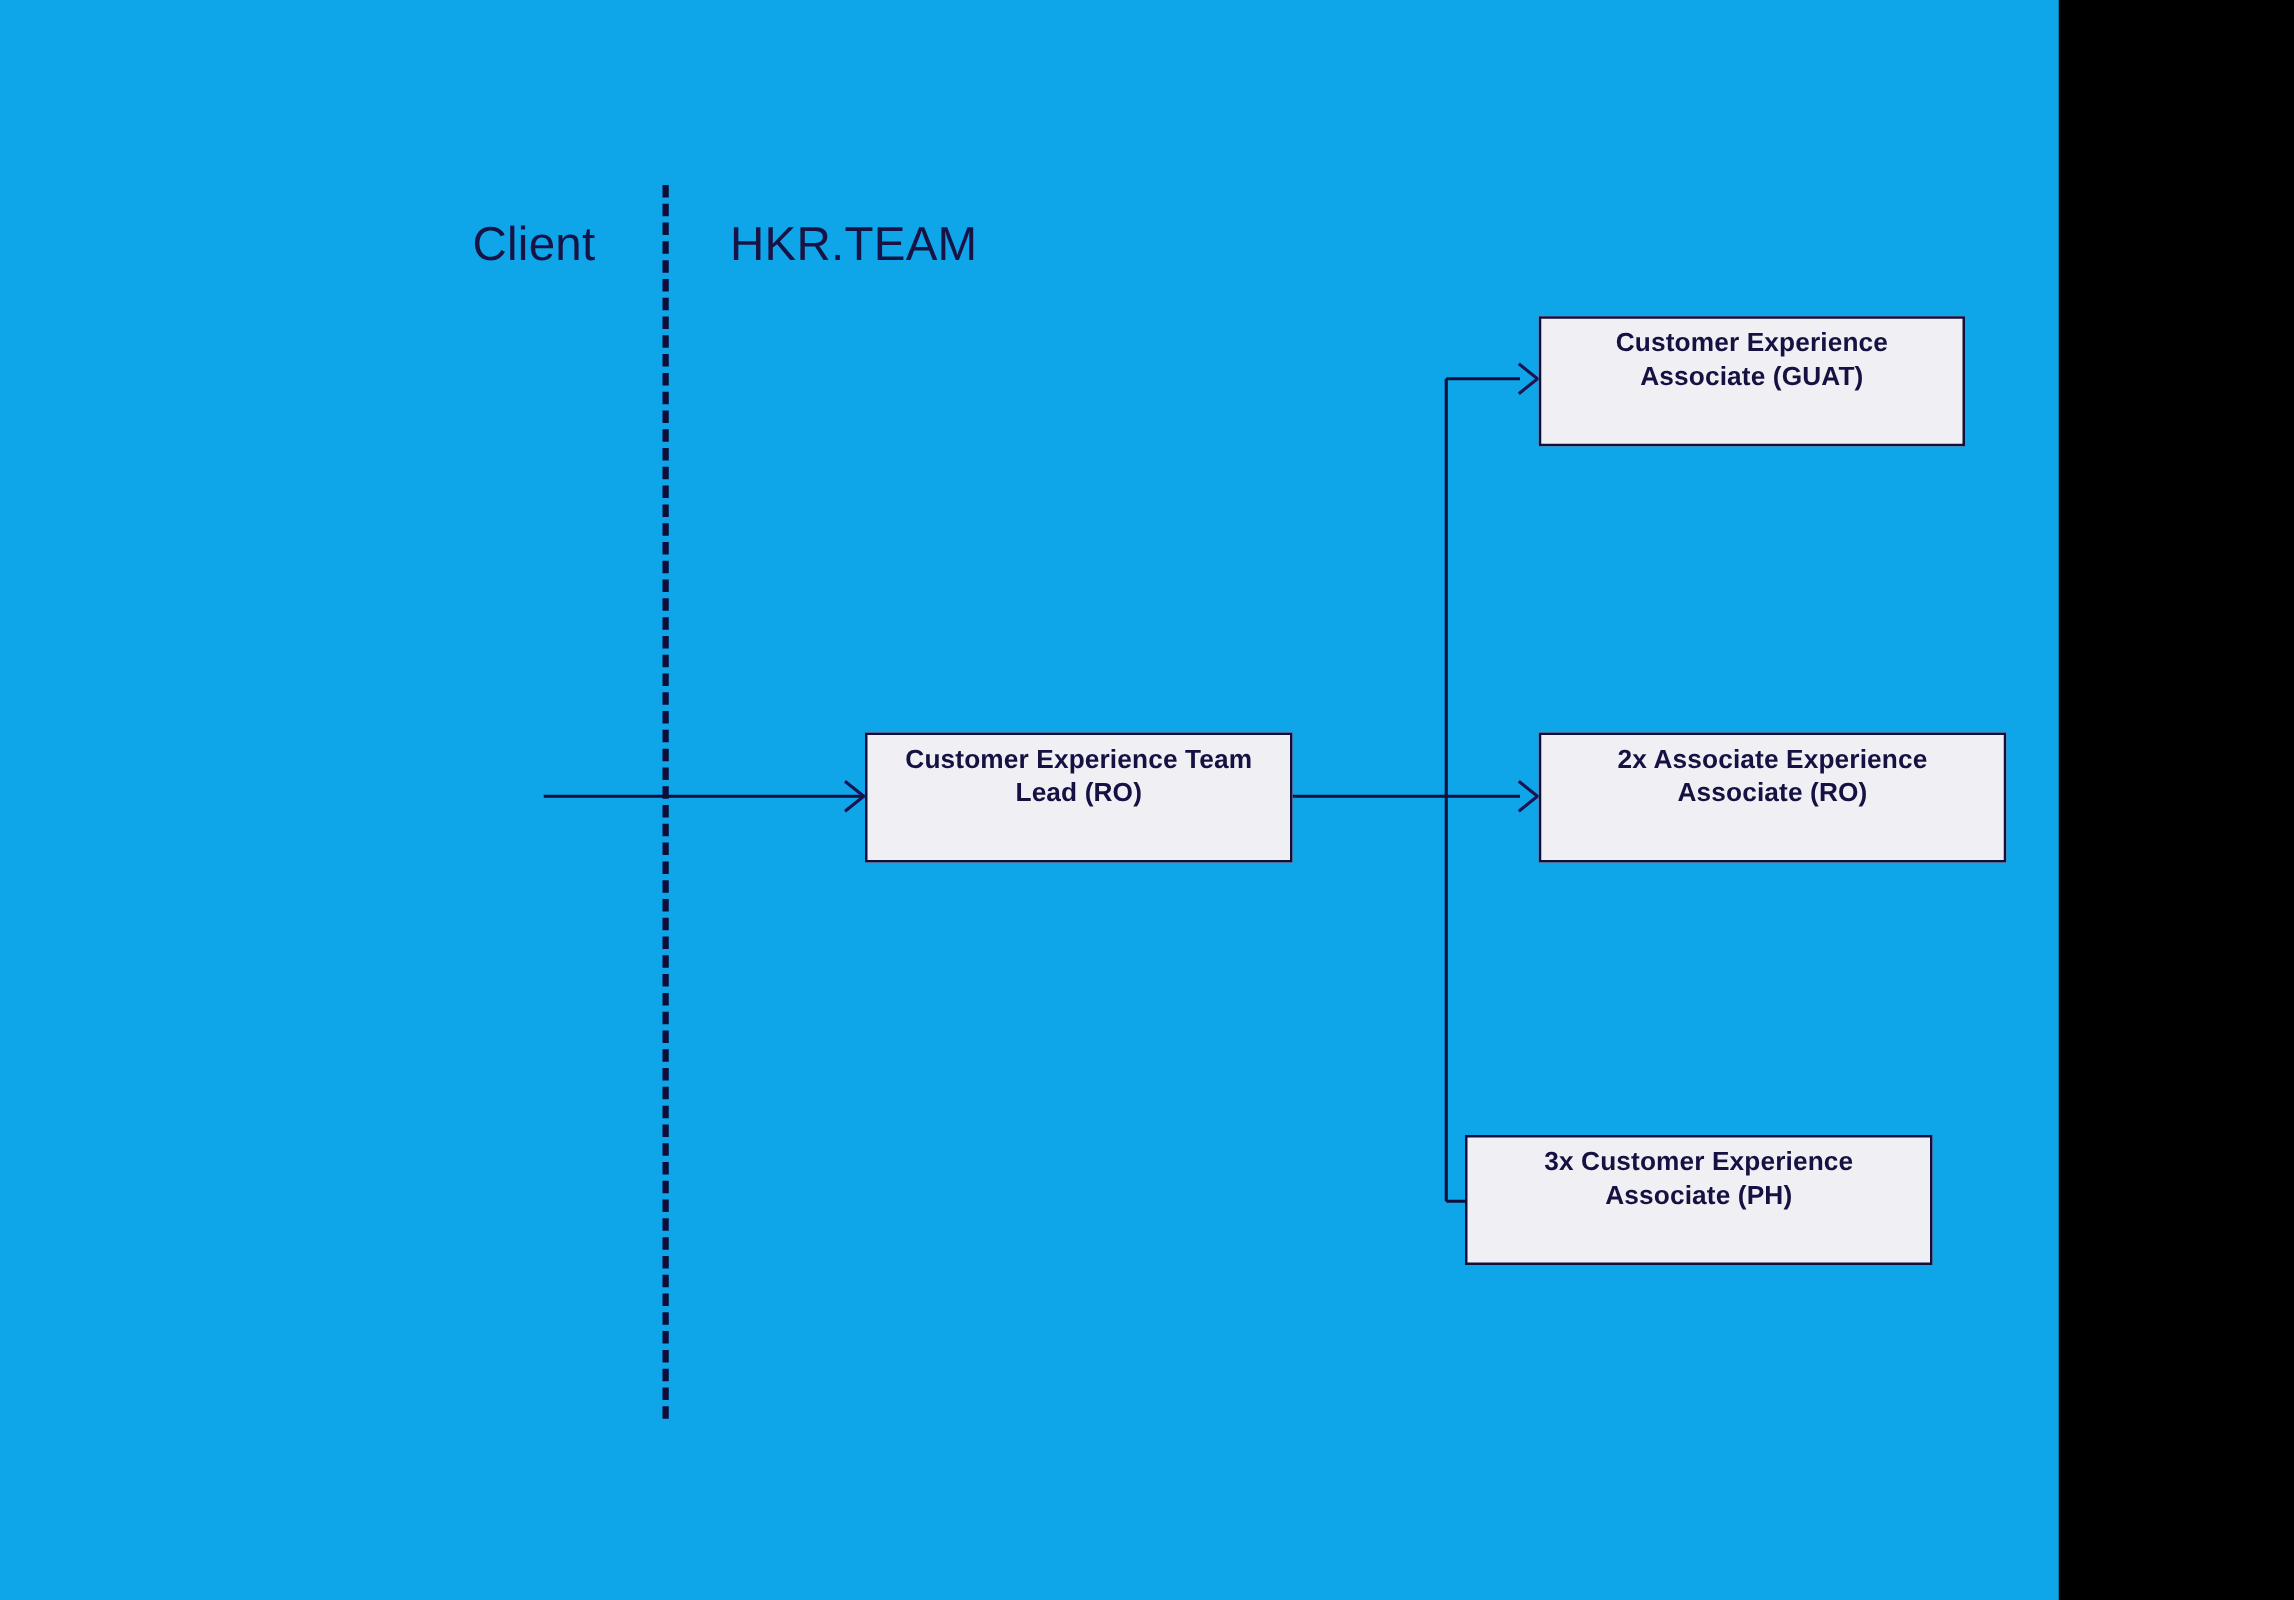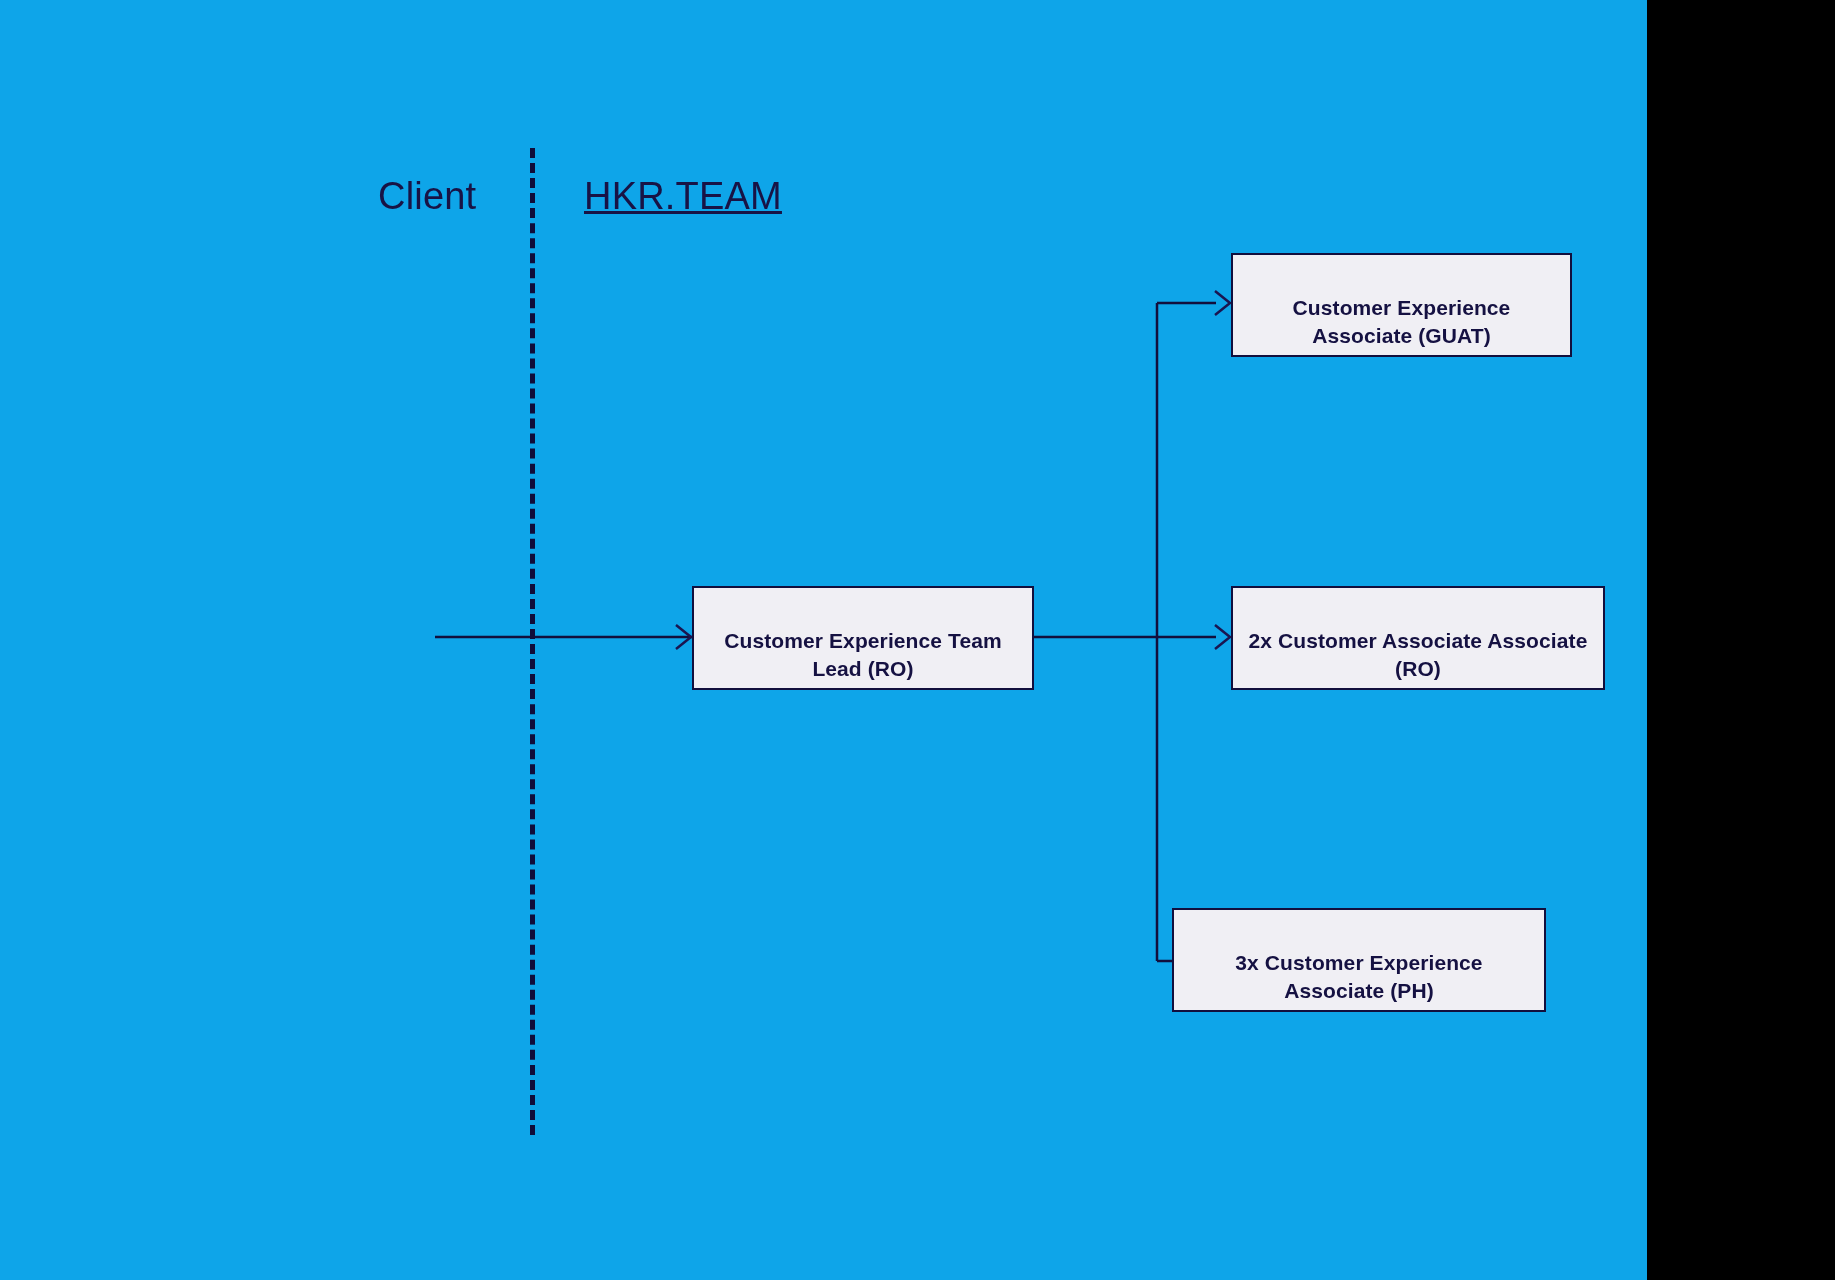--- a/index.html
+++ b/index.html
@@ -28,21 +28,21 @@
     position: absolute;
     width: 0;
     border-left: 5px dashed #100d3a;
   }
   .node {
     position: absolute;
     background: #f0eff4;
     border: 2px solid #120f3d;
     box-sizing: border-box;
     display: flex;
-    align-items: flex-end;
+    align-items: flex-start;
     justify-content: center;
     text-align: center;
     padding: 6px 14px;
   }
   .node-label {
     color: #151142;
     font-size: 21px;
     font-weight: bold;
     line-height: 1.30;
     letter-spacing: 0.1px;
@@ -79,34 +79,34 @@
     <g fill="none" stroke="#1a1550" stroke-width="2.5" stroke-linecap="butt">
       <polyline points="676,625 691,637 676,649"></polyline>
       <polyline points="1215,291 1230,303 1215,315"></polyline>
       <polyline points="1215,625 1230,637 1215,649"></polyline>
       <polyline points="1215,949 1230,961 1215,973"></polyline>
     </g>
   </svg>
 
   <div class="swim-label" style="left:378px; top:177px;">Client</div>
 
-  <div class="swim-label" style="left:584px; top:177px;text-decoration:underline;">HKR.TEAM</div>
+  <div class="swim-label" style="left:584px; top:177px;">HKR.TEAM</div>
 
   <div class="divider" style="left:530px; top:148px; height:987px;"></div>
 
 
   <div class="node" style="left:692px; top:586px; width:342px; height:104px;">
     <span class="node-label">Customer Experience Team Lead (RO)</span>
   </div>
 
   <div class="node" style="left:1231px; top:253px; width:341px; height:104px;">
     <span class="node-label">Customer Experience Associate (GUAT)</span>
   </div>
 
   <div class="node" style="left:1231px; top:586px; width:374px; height:104px;">
-    <span class="node-label">2x Customer Associate Associate (RO)</span>
+    <span class="node-label">2x Associate Experience Associate (RO)</span>
   </div>
 
   <div class="node" style="left:1172px; top:908px; width:374px; height:104px;">
     <span class="node-label">3x Customer Experience Associate (PH)</span>
   </div>
 
 </div>
 
 </body></html>

